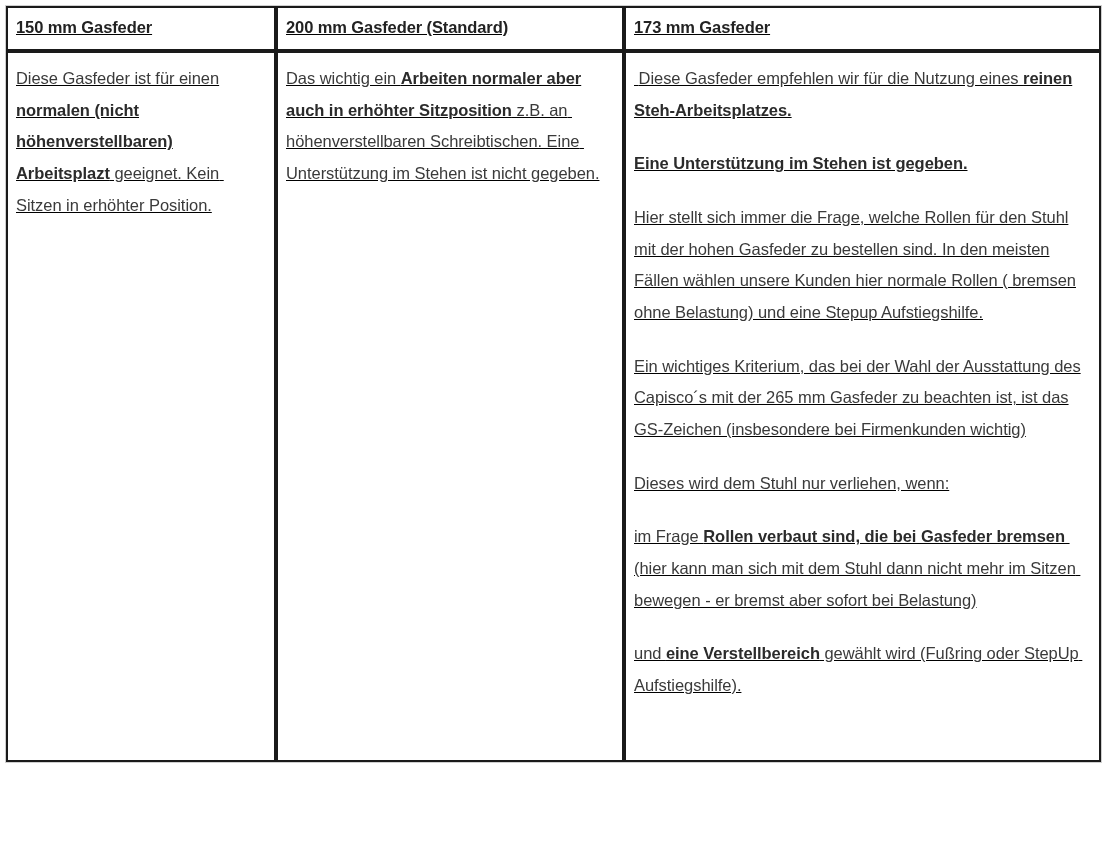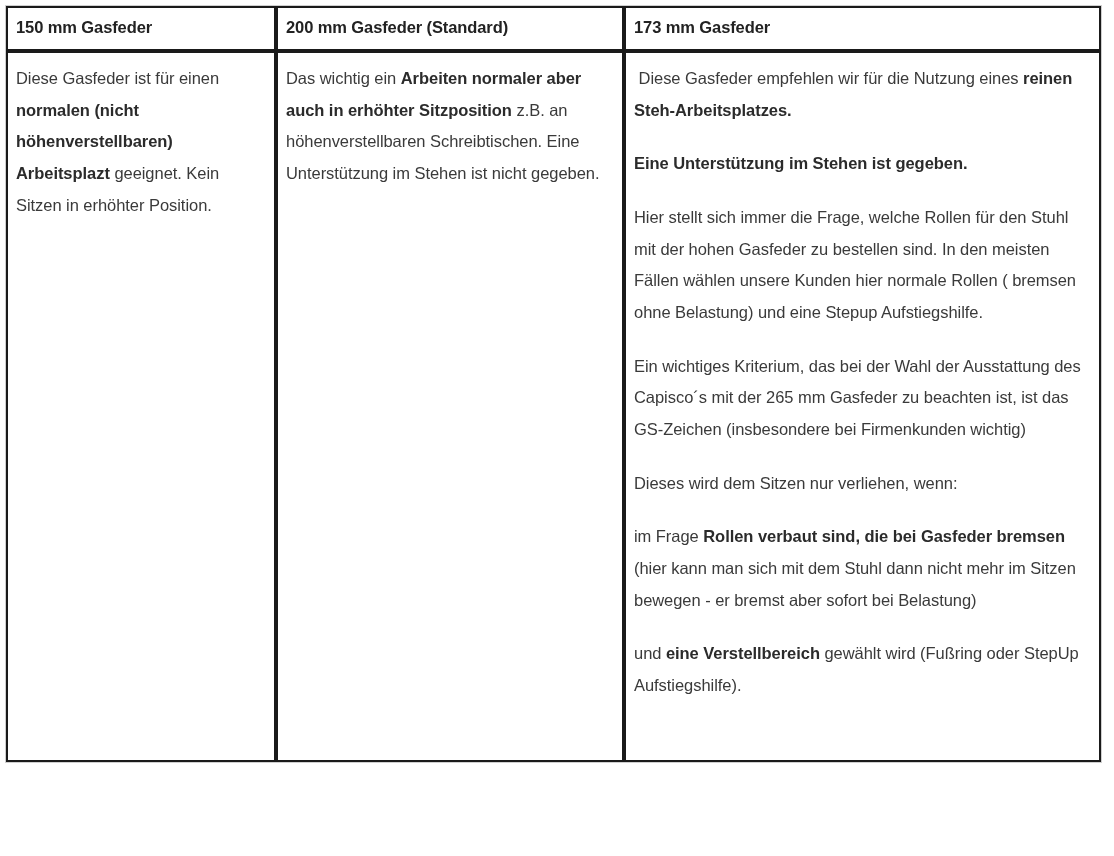--- a/index.html
+++ b/index.html
@@ -30,20 +30,21 @@
     border: 1px solid #cfcfcf;
     table-layout: fixed;
     background: #ffffff;
   }
 
   table.spec-table td {
     border: 2px solid #1a1a1a;
     background: #ffffff;
     vertical-align: top;
     box-sizing: border-box;
+    text-decoration: underline;
   }
 
   
   col.c1 { width: 270px; }
   col.c2 { width: 348px; }
   col.c3 { width: 477px; }
 
   
   .hdr-cell {
     padding: 9px 6px 9px 8px;
@@ -130,21 +131,21 @@
           <div class="body-text">
               <p><span>Das wichtig ein </span><b>Arbeiten normaler aber auch in erhöhter Sitzposition</b><span class="lead-space"> z.B. an höhenverstellbaren Schreibtischen. Eine Unterstützung im Stehen ist nicht gegeben.</span></p>
             </div>
         </td>
         <td class="body-cell">
           <div class="body-text">
               <p><span class="lead-space"> Diese Gasfeder empfehlen wir für die Nutzung eines </span><b>reinen Steh-Arbeitsplatzes.</b></p>
               <p><b>Eine Unterstützung im Stehen ist gegeben.</b></p>
               <p><span>Hier stellt sich immer die Frage, welche Rollen für den Stuhl mit der hohen Gasfeder zu bestellen sind. In den meisten Fällen wählen unsere Kunden hier normale Rollen ( bremsen ohne Belastung) und eine Stepup Aufstiegshilfe.</span></p>
               <p><span>Ein wichtiges Kriterium, das bei der Wahl der Ausstattung des Capisco´s mit der 265 mm Gasfeder zu beachten ist, ist das GS-Zeichen (insbesondere bei Firmenkunden wichtig)</span></p>
-              <p><span>Dieses wird dem Sitzen nur verliehen, wenn:</span></p>
+              <p><span>Dieses wird dem Stuhl nur verliehen, wenn:</span></p>
               <p><span>im Frage </span><b>Rollen verbaut sind, die bei Gasfeder bremsen</b><span class="lead-space"> (hier kann man sich mit dem Stuhl dann nicht mehr im Sitzen bewegen - er bremst aber sofort bei Belastung)</span></p>
               <p><span>und </span><b>eine Verstellbereich</b><span class="lead-space"> gewählt wird (Fußring oder StepUp Aufstiegshilfe).</span></p>
             </div>
         </td>
       </tr>
     </tbody>
   </table>
 </div>
 
 </body></html>

